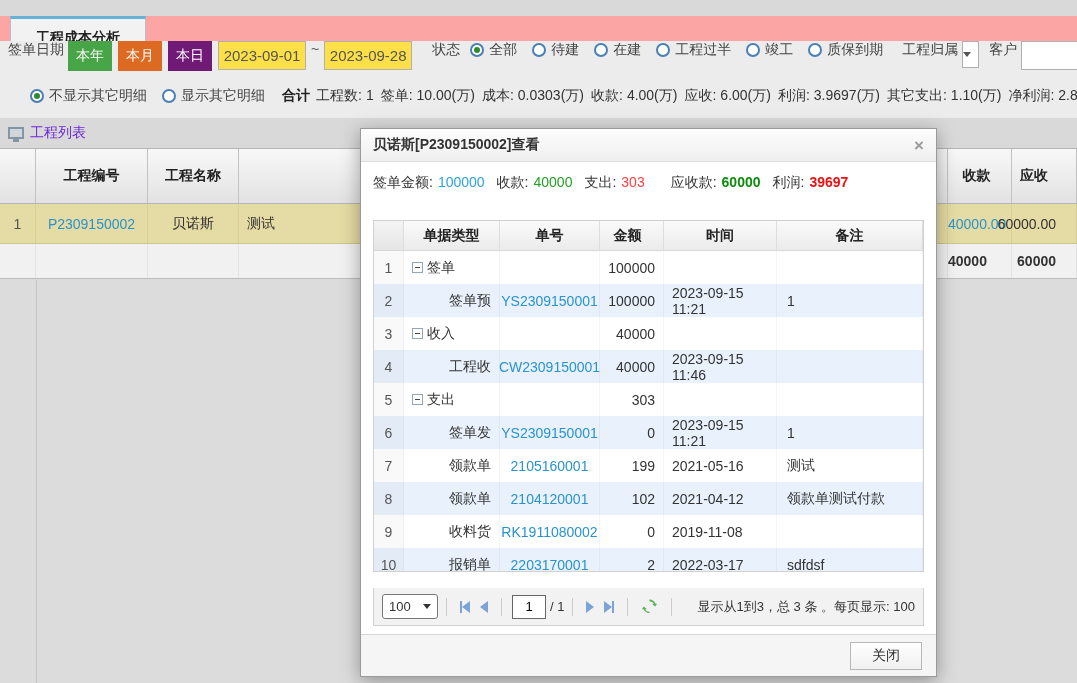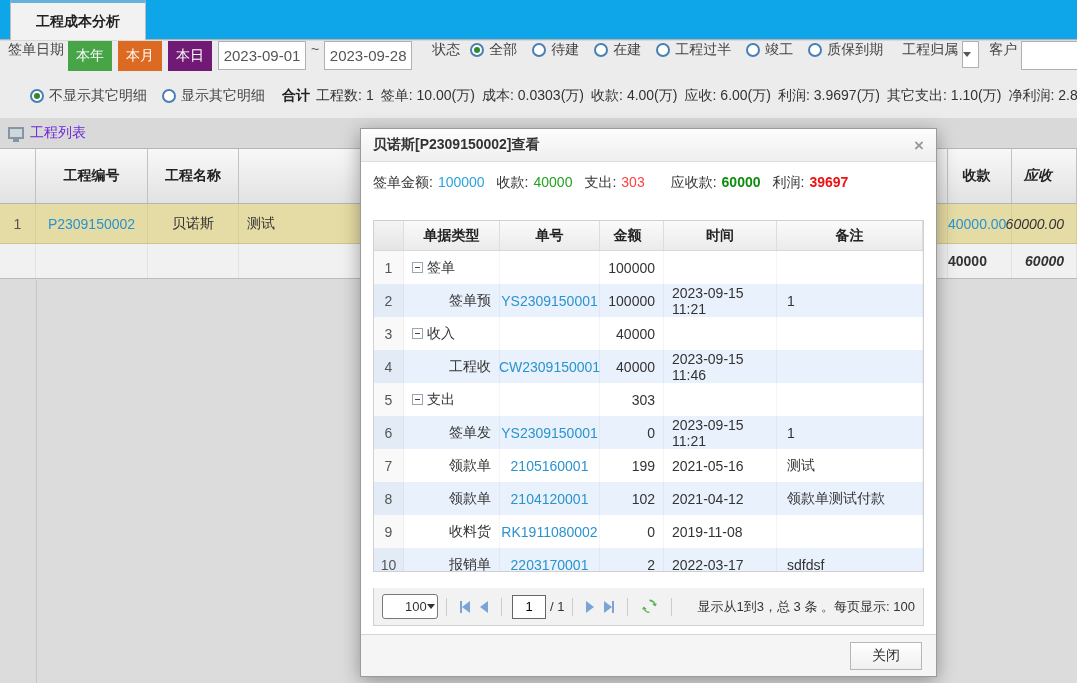--- a/index.html
+++ b/index.html
@@ -3,35 +3,35 @@
 <meta charset="utf-8">
 <style>
   * { box-sizing: border-box; margin: 0; padding: 0; }
   html,body { width:1077px; height:683px; }
   body {
     font-family: "Liberation Sans", sans-serif;
     font-size: 14px; color:#333;
     background:#d9d9d9; overflow:hidden; position:relative;
   }
   
-  .tabbar { position:absolute; left:0; top:0; width:1077px; height:40px;
-    background:#0ea5e9; border-bottom:1px solid #b3b3b3; }
+  .tabbar { position:absolute; left:0; top:16px; width:1077px; height:40px;
+    background:#fca5a5; border-bottom:1px solid #b3b3b3; }
   .tab { position:absolute; left:10px; top:0; width:136px; height:40px;
     background:#f2f2f2; border:1px solid #b7bec4; border-bottom:none;
     border-top:3px solid #64b1d9; display:flex; align-items:center; justify-content:center;
     font-weight:bold; color:#222; }
   
   .filterband { position:absolute; left:0; top:41px; width:1077px; height:77px; background:#ececec; }
   .frow { display:flex; align-items:flex-start; white-space:nowrap; }
   .frow1 { height:46px; padding-left:8px; }
   .frow2 { height:31px; padding-left:30px; font-size:14px; }
   .flabel { color:#444; margin-right:4px; }
   .qbtn { border:none; color:#fff; font-size:14px; padding:6px 8px; margin-right:6px;
     cursor:pointer; font-family:inherit; }
-  .dateinput { width:88px; height:29px; border:1px solid #b0b0b0; background:#ffffff;
+  .dateinput { width:88px; height:29px; border:1px solid #b0b0b0; background:#fde047;
     color:#555; font-size:15px; text-align:center; font-family:inherit; }
   .tilde { margin:0 5px; color:#555; }
   .radio { display:inline-flex; align-items:center; margin-right:15px; cursor:pointer; color:#444; }
   .rdot { width:14px; height:14px; border-radius:50%; border:2px solid #4a7fb5;
     background:#fff; margin-right:5px; position:relative; flex:none; }
   .rdot.on::after { content:""; position:absolute; left:2px; top:2px; width:6px; height:6px;
     border-radius:50%; background:#2f8a2f; }
   .fselect { width:80px; height:27px; background:#fff; border:1px solid #b0b0b0;
     display:flex; align-items:center; justify-content:flex-end; padding-right:7px; cursor:pointer; }
   .caret-down { width:0; height:0; border-left:4px solid transparent; border-right:4px solid transparent;
@@ -54,21 +54,21 @@
     border-right:1px solid #c2c2c2; }
   .mt-r { display:flex; height:40px; align-items:stretch; }
   .mt-r .cell { display:flex; align-items:center; border-right:1px solid rgba(0,0,0,0.06); }
   .row-selected { background:#e5dba4; border-bottom:1px solid #cfc489; }
   .row-summary { background:#f1f1f1; height:35px; border-bottom:1px solid #bbb; font-weight:bold; }
   .c-num { width:36px; justify-content:center; flex:none; color:#555; }
   .c-code { width:112px; justify-content:center; flex:none; }
   .c-name { width:91px; justify-content:center; flex:none; }
   .c-addr { flex:1; padding-left:8px; }
   .c-sk { width:64px; padding-right:6px; flex:none; }
-  .c-ys { width:65px; justify-content:flex-end; padding-right:12px; flex:none;font-style:italic; }
+  .c-ys { width:65px; justify-content:flex-end; padding-right:20px; flex:none; }
   .mt-empty { position:absolute; left:0; top:131px; bottom:0; width:1077px; background:#dcdcdc; }
   .mt-empty::before { content:""; position:absolute; left:36px; top:0; bottom:0; width:1px; background:#c6c6c6; }
   .link { color:#2a93cf; cursor:pointer; text-decoration:none; }
   
   .modal { position:absolute; left:360px; top:128px; width:577px; height:549px;
     background:#fff; border:1px solid #9a9a9a; box-shadow:0 4px 18px rgba(0,0,0,0.35);
     display:flex; flex-direction:column; }
   .m-title { height:33px; flex:none; background:linear-gradient(#fdfdfd,#efefef);
     border-bottom:1px solid #ddd; display:flex; align-items:center; padding:0 12px;
     font-weight:bold; color:#333; }
@@ -93,21 +93,21 @@
   .mc-time { width:113px; padding-left:8px; flex:none; }
   .mc-note { flex:1; padding-left:10px; }
   .minus-box { width:11px; height:11px; border:1px solid #96a6b6; background:#fff; margin-right:4px;
     flex:none; background-image:linear-gradient(#444,#444); background-size:5px 1px;
     background-repeat:no-repeat; background-position:center; cursor:pointer; }
   .m-filler { flex:1; background:#fff; }
   
   .m-pager { height:38px; flex:none; margin:0 12px; border:1px solid #d0d0d0; border-top:none;
     background:#f2f2f2; display:flex; align-items:center; padding:0 8px; font-size:13px; color:#333; }
   .psel { width:56px; height:25px; background:#fff; border:1px solid #777; border-radius:3px;
-    display:flex; align-items:center; padding:0 22px; cursor:pointer; font-size:13px; }
+    display:flex; align-items:center; padding:0 6px; cursor:pointer; font-size:13px; }
   .psel .pc { margin-left:auto; width:0; height:0; border-left:4px solid transparent;
     border-right:4px solid transparent; border-top:5px solid #333; }
   .psep { width:1px; height:18px; background:#ccc; margin:0 8px; }
   .pbtn { display:inline-flex; align-items:center; margin:0 5px; cursor:pointer; }
   .tri-l { width:0; height:0; border-top:6px solid transparent; border-bottom:6px solid transparent;
     border-right:8px solid #7ba3d6; }
   .tri-r { width:0; height:0; border-top:6px solid transparent; border-bottom:6px solid transparent;
     border-left:8px solid #7ba3d6; }
   .pbar { width:2px; height:12px; background:#7ba3d6; }
   .pinput { width:34px; height:24px; border:1px solid #666; text-align:center; font-size:13px;

